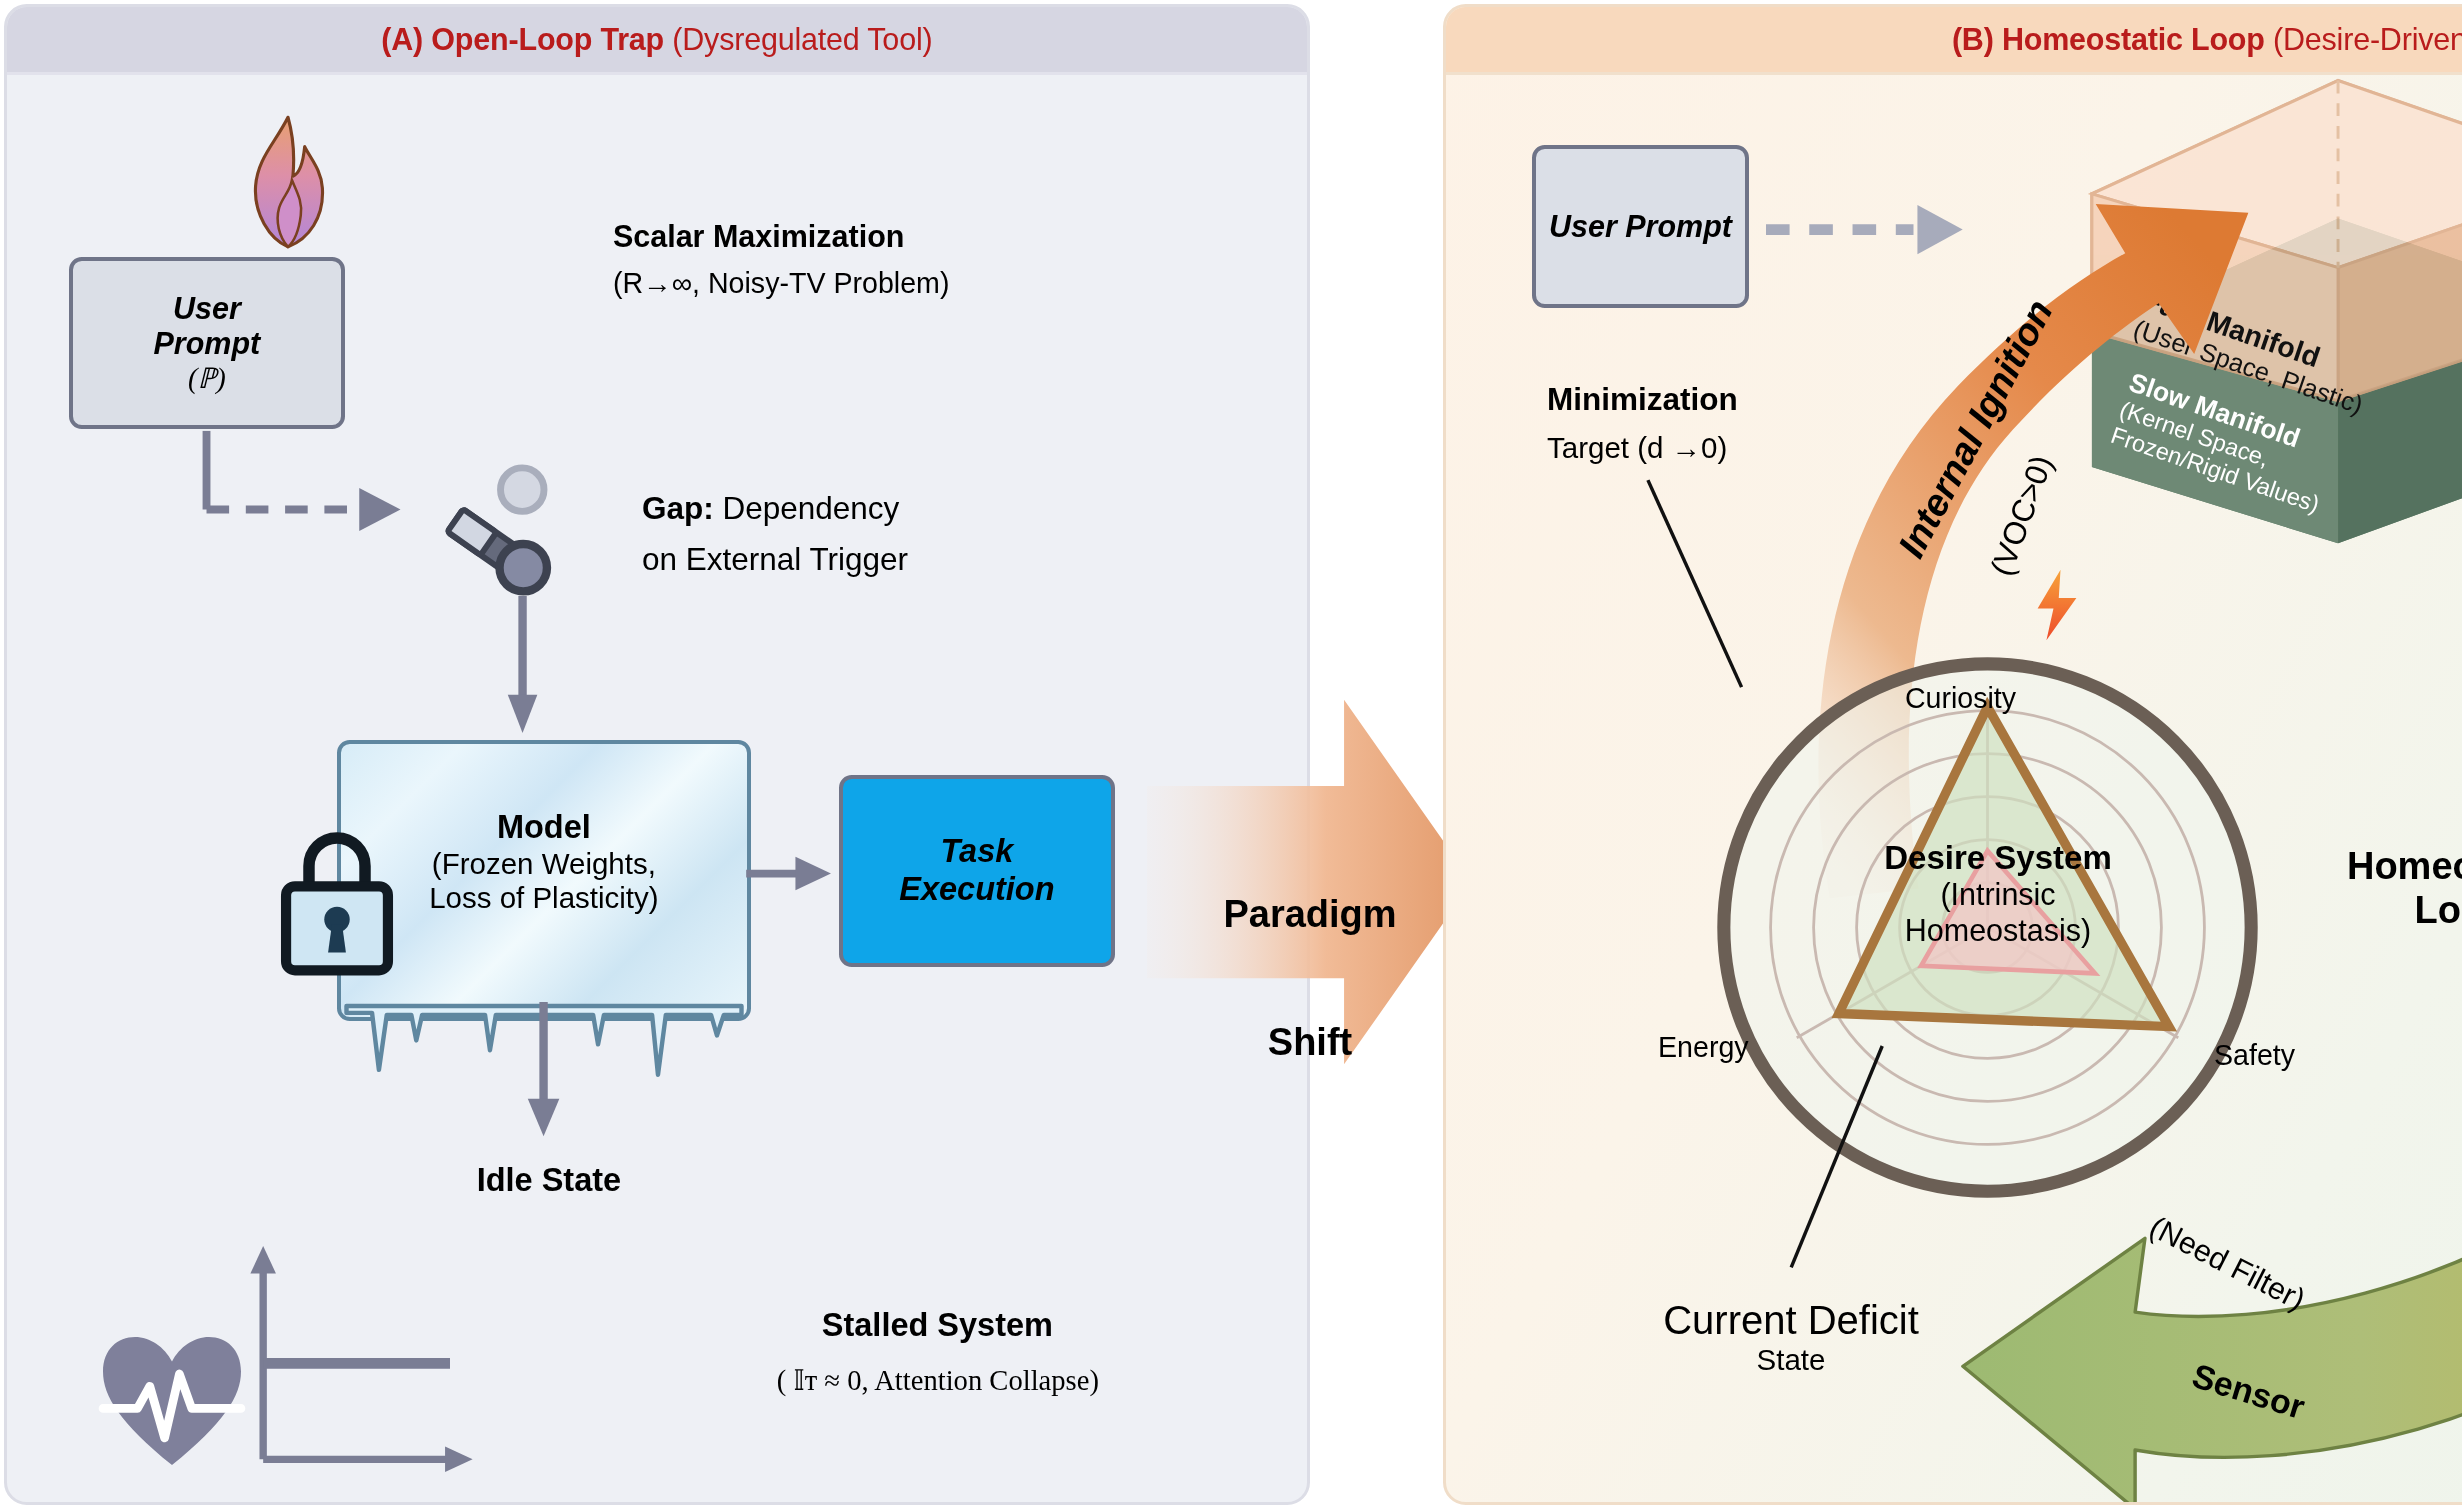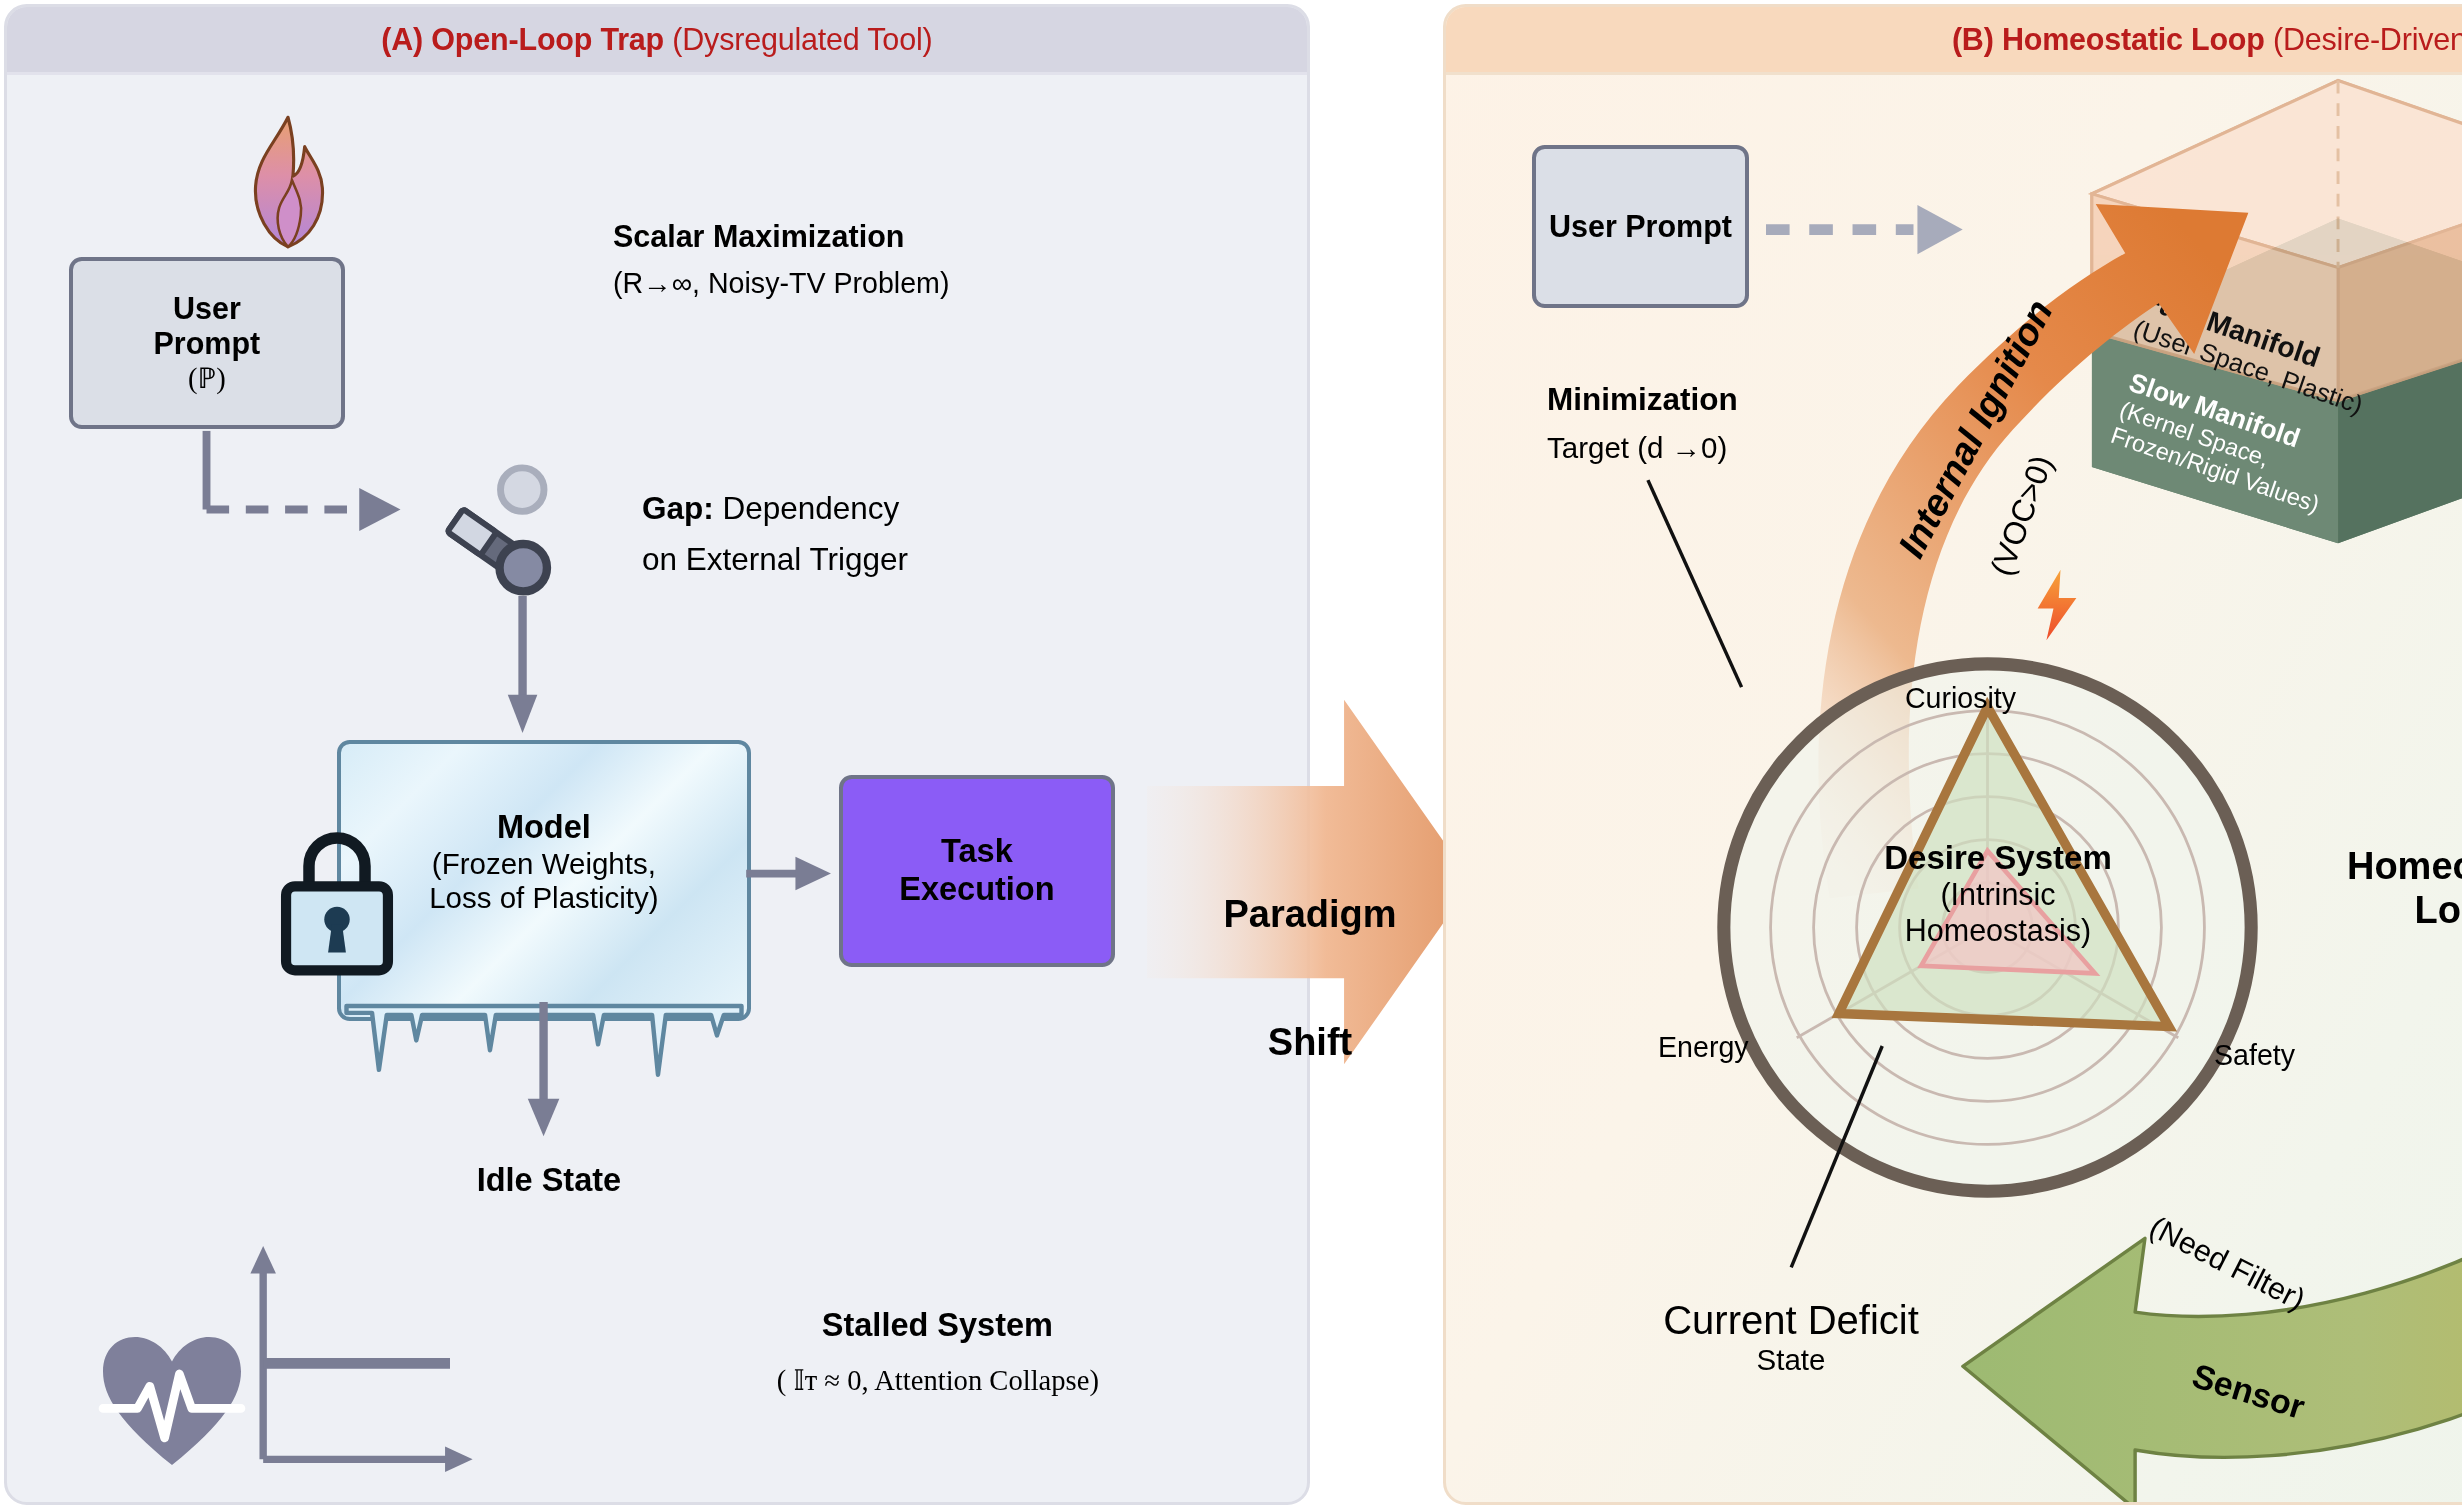--- a/index.html
+++ b/index.html
@@ -18,23 +18,23 @@
   .ptitle{font-size:30.5px;color:#b91c1c;letter-spacing:-0.2px;white-space:nowrap;}
   .ptitle b{font-weight:bold;}
   .ptitle span{font-weight:normal;}
 
   .abs{position:absolute;}
   .txt{color:#000;white-space:pre;line-height:1.16;}
   .bold{font-weight:bold;}
   .ctr{text-align:center;}
 
   
-  .rbox{position:absolute;border-radius:12.8px;display:flex;flex-direction:column;align-items:center;justify-content:center;text-align:right;box-sizing:border-box;}
+  .rbox{position:absolute;border-radius:12.8px;display:flex;flex-direction:column;align-items:center;justify-content:center;text-align:right;box-sizing:border-box;font-style:italic;}
   .userbox{background:#dbdfe7;border:4.4px solid #6f7488;}
-  .taskbox{background:#8b5cf6;border:4.4px solid #6f7488;}
+  .taskbox{background:#0ea5e9;border:4.4px solid #6f7488;}
 
   
   .icebox{position:absolute;}
   .iceface{position:absolute;left:0;top:0;width:100%;height:100%;
      background:linear-gradient(135deg,#d7ecf7 0%,#eaf6fc 18%,#cfe6f5 38%,#f1fafd 55%,#cde5f3 74%,#e8f5fb 100%);
      border:4.4px solid #5f87a0;border-radius:12.8px;box-sizing:border-box;}
 
   
   svg{position:absolute;overflow:visible;}
 </style>

